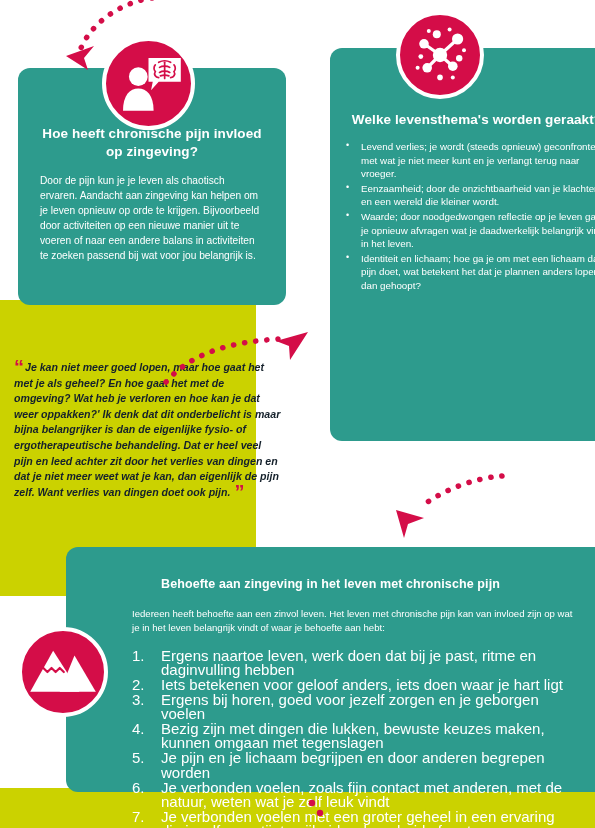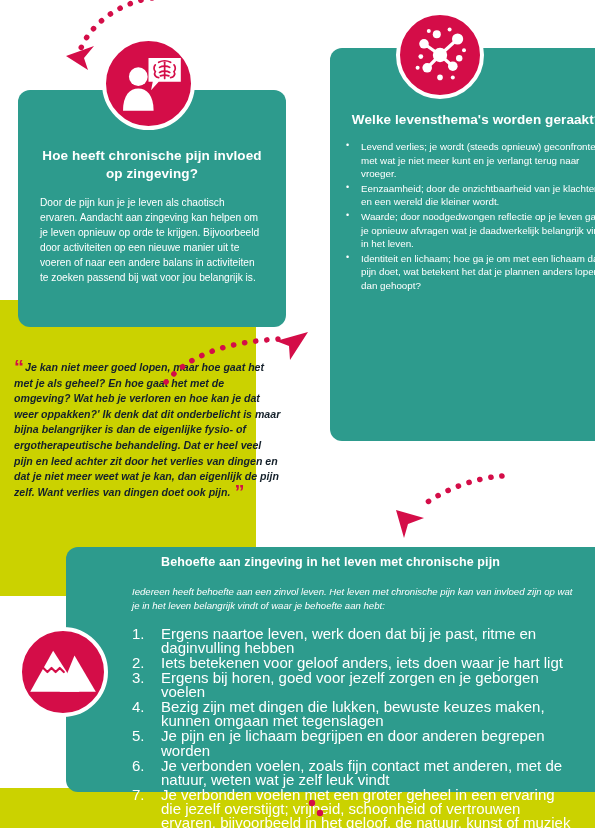--- a/index.html
+++ b/index.html
@@ -13,37 +13,37 @@
   .stage{position:absolute;left:0;top:0;width:595px;height:828px;overflow:hidden;}
 
   
   .block{position:absolute;}
   #lime-left   {left:0;   top:300px; width:256px; height:296px; background:#cbd200;}
   #lime-bottom {left:0;   top:788px; width:595px; height:40px;  background:#cbd200;}
   #lime-right  {left:556px;top:745px;width:39px;  height:55px;  background:#cbd200;}
 
   
   .card{position:absolute;background:#2d9b8d;border-radius:12px;box-sizing:border-box;}
-  #card-pain  {left:18px; top:90px;  width:268px; height:237px;}
+  #card-pain  {left:18px; top:68px;  width:268px; height:237px;}
   #card-theme {left:330px;top:48px;  width:294px; height:393px;border-top-right-radius:0;border-bottom-right-radius:0;}
   #card-need  {left:66px; top:547px; width:529px; height:245px;border-top-right-radius:0;border-bottom-right-radius:0;}
 
   .card-title{
     color:#ffffff;font-weight:bold;text-align:center;
     font-size:13.5px;line-height:18px;letter-spacing:.1px;
   }
   #card-pain .card-title{margin:0 18px;padding-top:57px;}
   #card-theme .card-title{margin:0 18px;padding-top:63px;font-size:13.5px;}
-  #card-need  .card-title{margin:0 20px;padding-top:6px;font-size:12.5px;}
+  #card-need  .card-title{margin:8px 20px;padding-top:20px;font-size:12.5px;}
 
   .card-body{
     color:#ffffff;font-size:10.2px;line-height:15.1px;
   }
   #card-pain .card-body{margin:12px 22px 12px 22px;}
-  #card-need .intro{color:#fff;font-size:9.6px;line-height:14.4px;margin:14px 22px 0 66px;font-style:italic;}
+  #card-need .intro{color:#fff;font-size:9.6px;line-height:14.4px;margin:14px 22px 0 66px;}
 
   
   ul.bullets{list-style:none;margin:11px 14px 0 10px;padding:0;}
   ul.bullets li{
     position:relative;padding-left:21px;margin-bottom:1px;
     color:#fff;font-size:9.8px;line-height:13.6px;
   }
   ul.bullets li:before{
     content:"\2022";position:absolute;left:6px;top:-1px;font-size:9px;color:#fff;
   }

